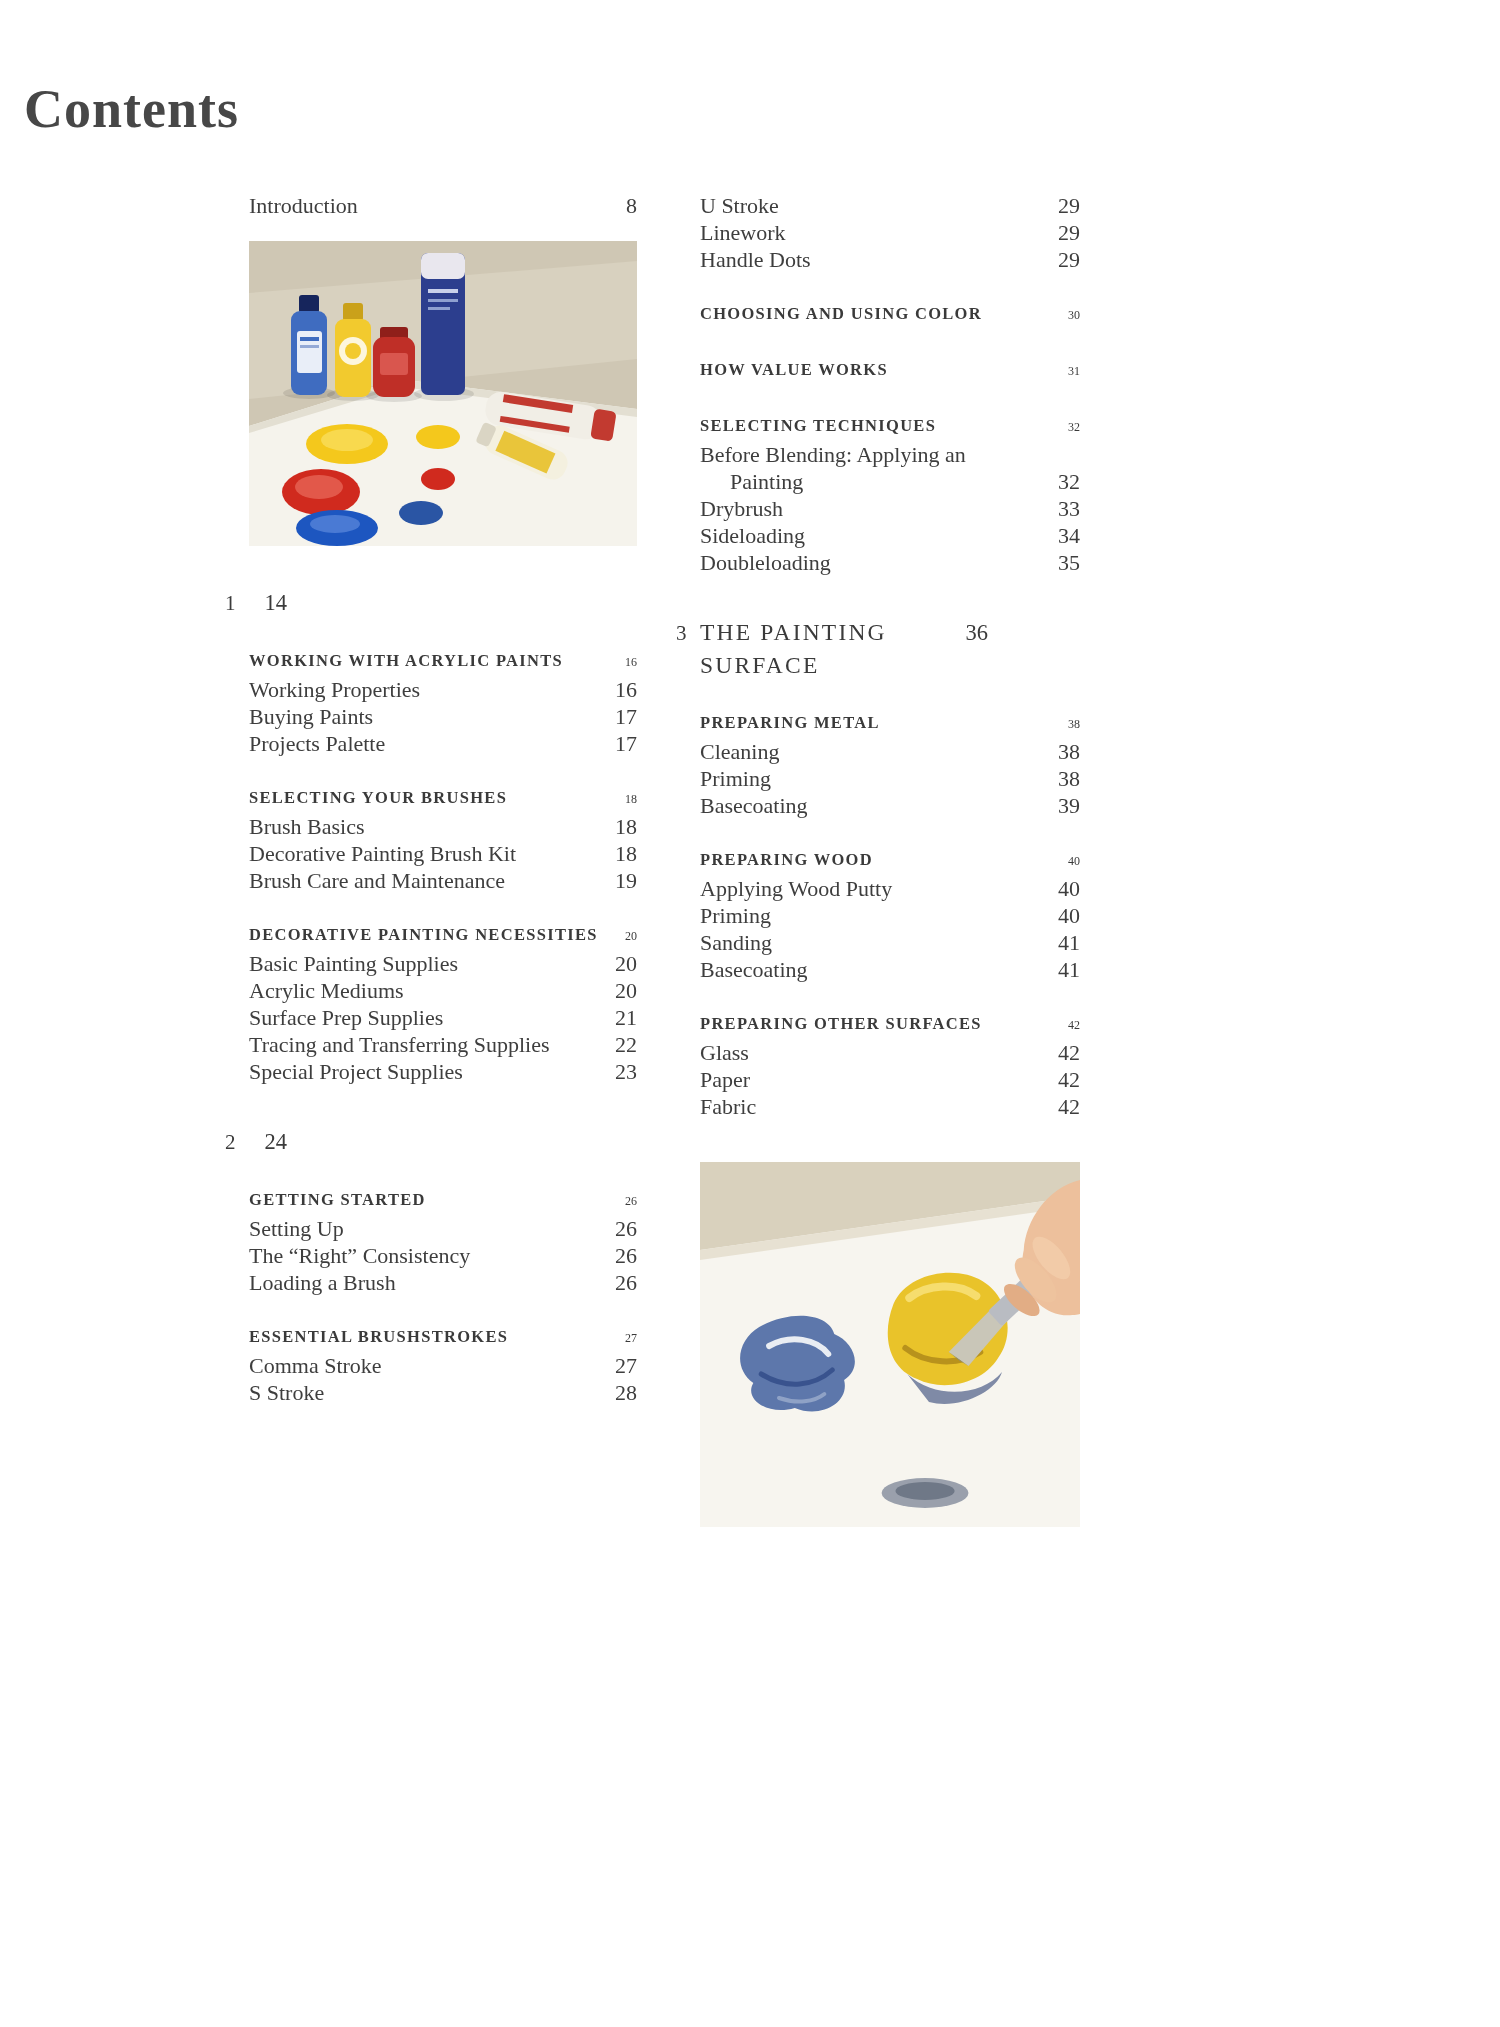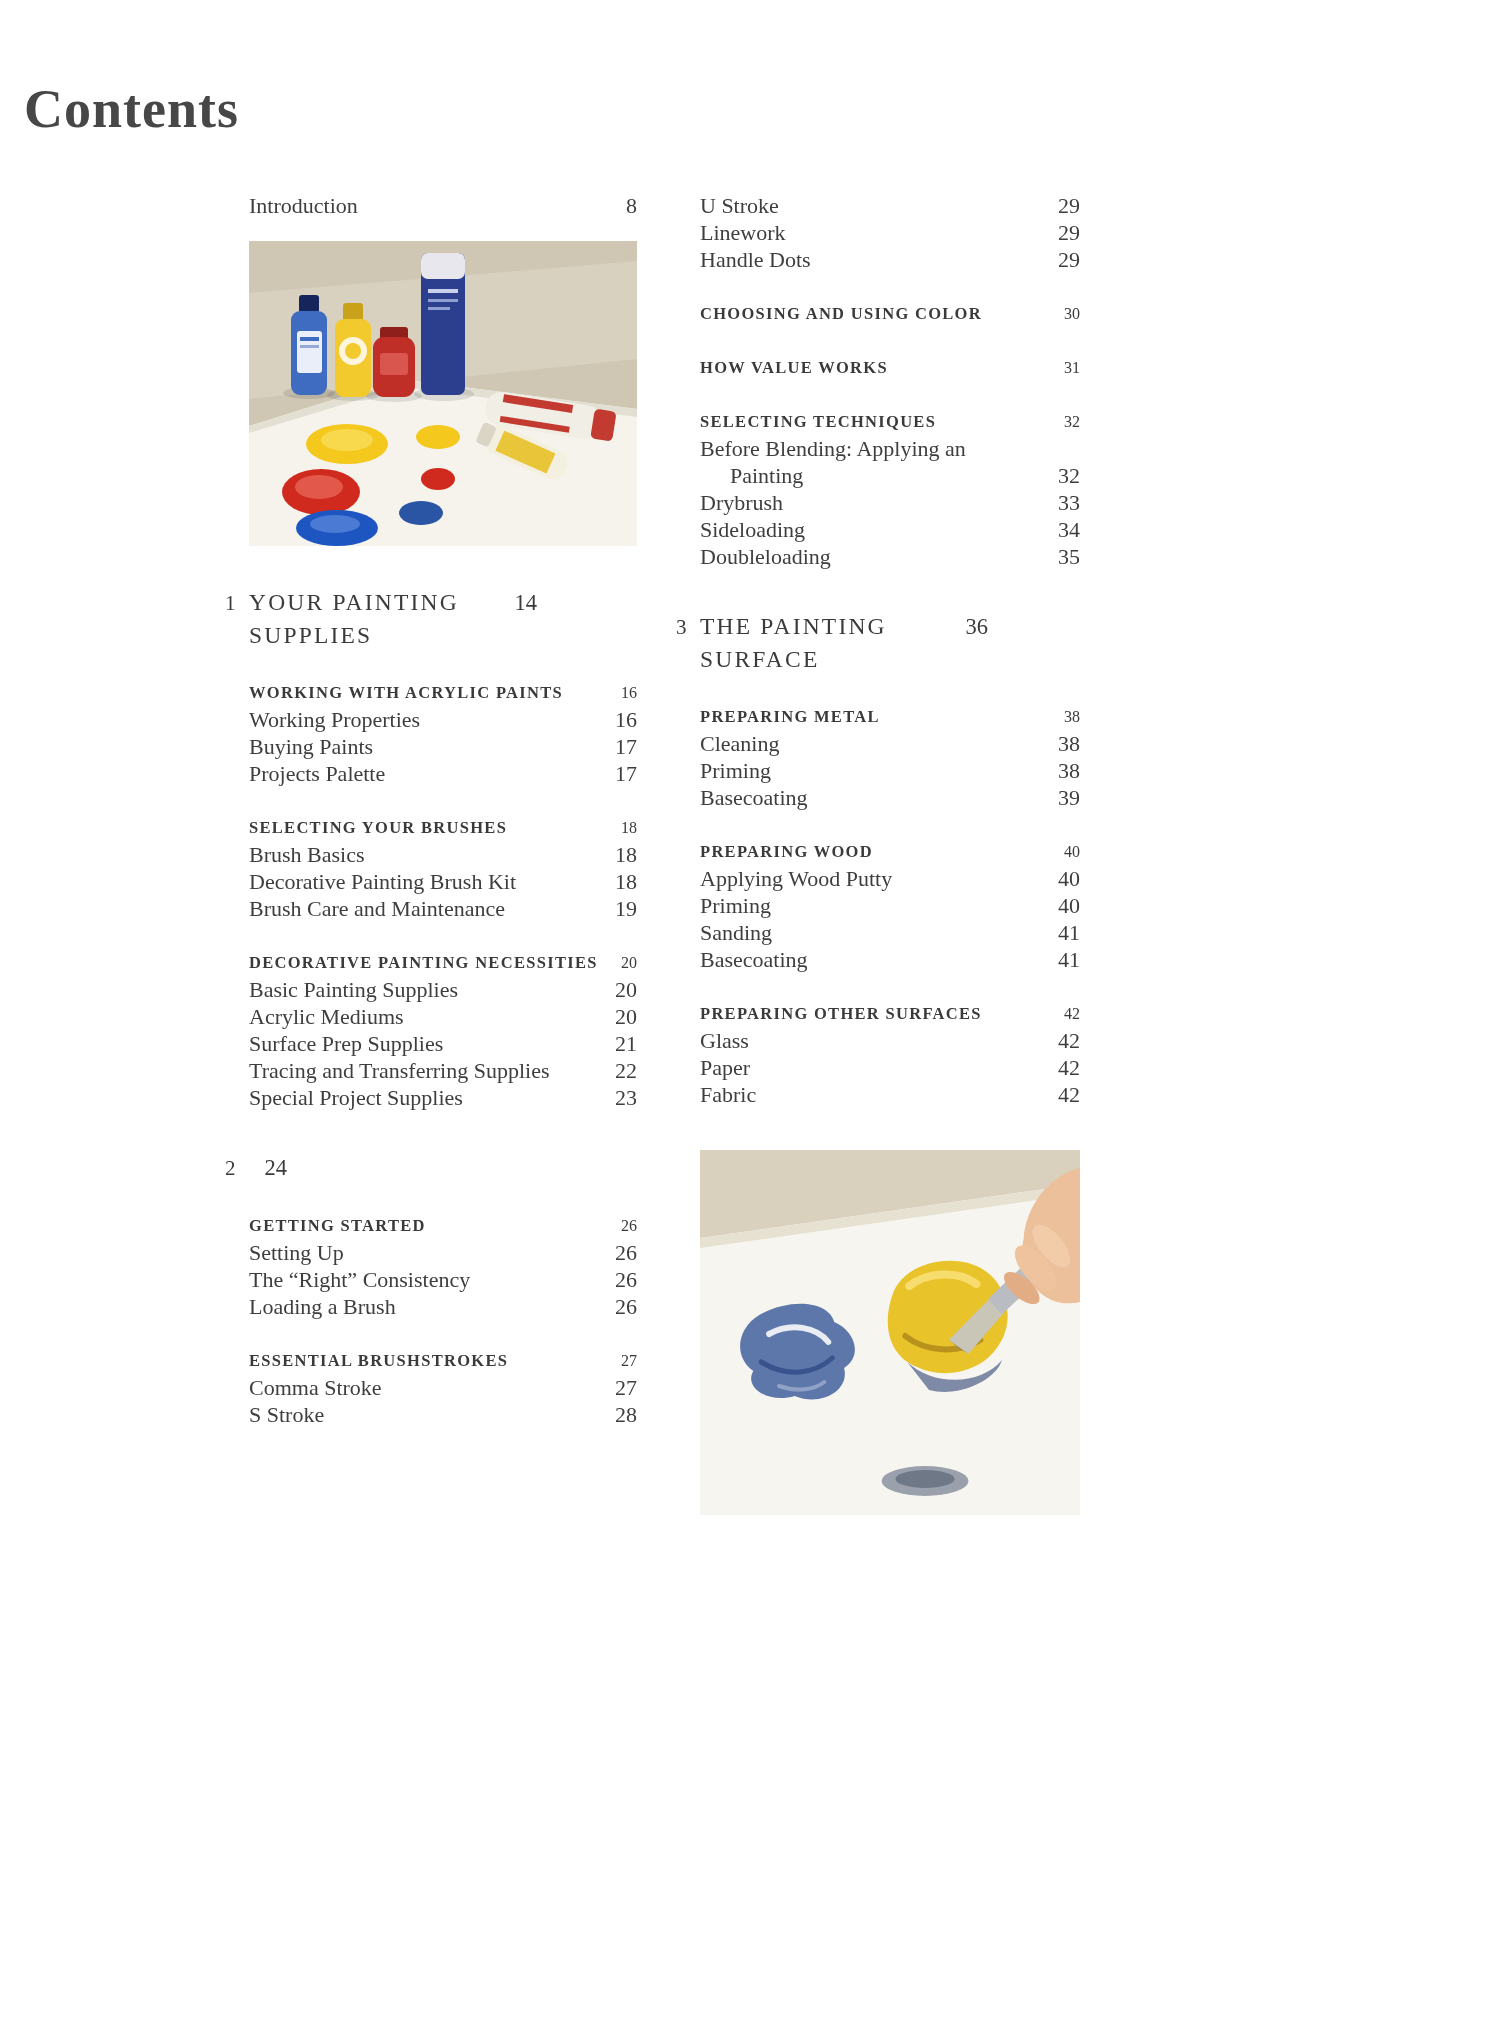--- a/index.html
+++ b/index.html
@@ -43,21 +43,21 @@
   .row .label { flex: 1 1 auto; }
   .row .pg { flex: 0 0 auto; margin-left: 10px; min-width: 28px; text-align: right; white-space: nowrap; }
 
   .row.section {
     margin-top: 27px;
     font-weight: bold;
     font-size: 16.5px;
     letter-spacing: 1.3px;
     color: #3a3a3a;
   }
-  .row.section .pg { font-weight: normal; font-size: 16px; letter-spacing: 0; }
+  .row.section .pg { font-weight: normal; font-size: 12px; letter-spacing: 0; }
 
   .row.chapter {
     margin-top: 40px;
     margin-bottom: 25px;
     font-size: 23.5px;
     letter-spacing: 2.2px;
     line-height: 33px;
     font-weight: 500;
     color: #3b3b3b;
   }
@@ -143,21 +143,20 @@
     <ellipse cx="70" cy="246" rx="24" ry="12" fill="#e2584a"></ellipse>
     <ellipse cx="189" cy="238" rx="17" ry="11" fill="#d02a1e"></ellipse>
     <ellipse cx="88" cy="287" rx="41" ry="18" fill="#1d56c0"></ellipse>
     <ellipse cx="86" cy="283" rx="25" ry="9" fill="#4a7ad4"></ellipse>
     <ellipse cx="172" cy="272" rx="22" ry="12" fill="#2a55a4"></ellipse>
   </svg>
 </figure>
         </div>
         <div class="row chapter">
           <span class="num">1</span>
-          <span class="label">YOUR PAINTING SUPPLIES</span>
           <span class="pg">14</span>
         </div>
         <div class="row section">
           <span class="num"></span>
           <span class="label">WORKING WITH ACRYLIC PAINTS</span>
           <span class="pg">16</span>
         </div>
         <div class="row item">
           <span class="num"></span>
           <span class="label">Working Properties</span>

